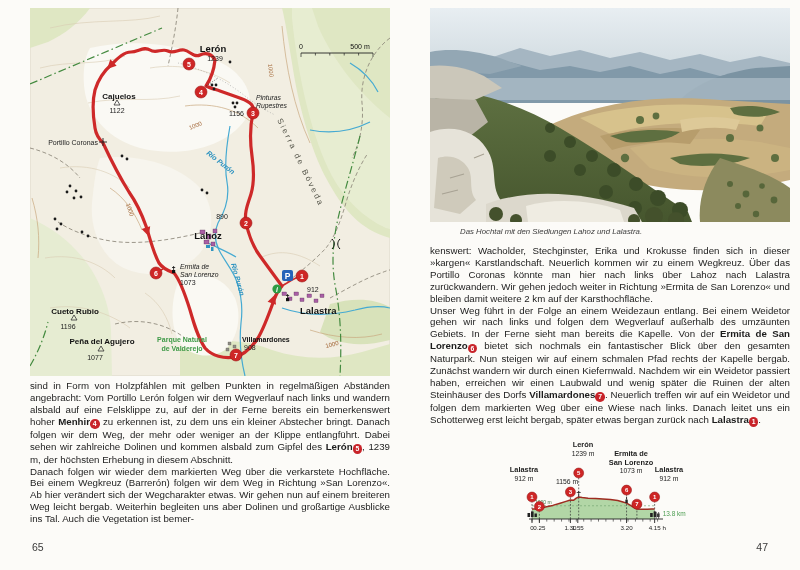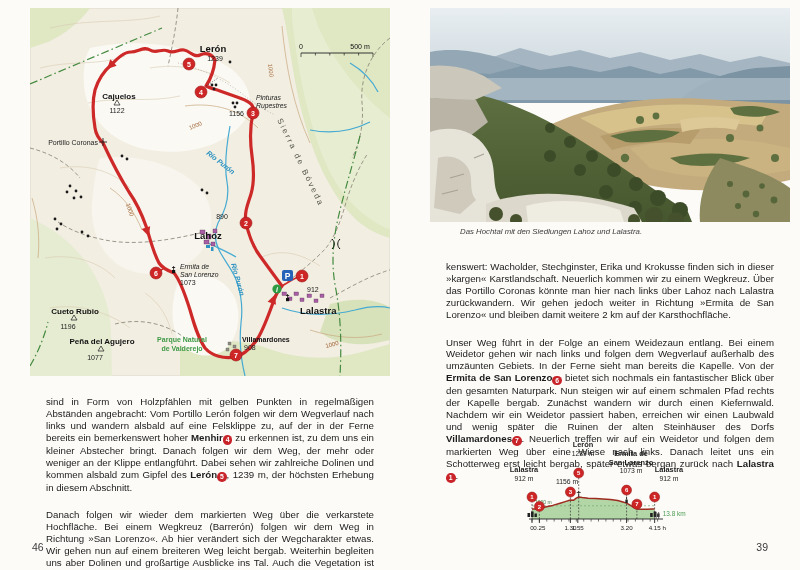--- a/index.html
+++ b/index.html
@@ -5,21 +5,21 @@
   html,body{margin:0;padding:0;background:#fff;}
   .spread{position:relative;width:800px;height:570px;background:#fcfbf8;font-family:"Liberation Sans",sans-serif;overflow:hidden;}
   .page{position:absolute;top:8px;width:360px;height:556px;}
   #page-left{left:30px;}
   #page-right{left:430px;}
   .map{position:absolute;top:0;left:0;width:360px;height:368px;margin:0;}
   .map svg,.photo svg{display:block;width:100%;height:100%;}
   .bodytext{position:absolute;left:0;width:360px;font-size:9.7px;line-height:11.9px;text-align:justify;color:#1c1c1c;}
   #left-text{top:372px;}
   #right-text{top:237px;}
-  .bodytext p{margin:16px;}
+  .bodytext p{margin:0;}
   .wpchip{display:inline-block;width:9.5px;height:9.5px;border-radius:50%;background:#c8242a;color:#fff;font-size:6.8px;font-weight:bold;line-height:9.5px;text-align:center;vertical-align:-1.5px;}
   .pagenum{position:absolute;font-size:10.5px;color:#3a3a3a;}
   #pn-left{left:2px;top:533px;}
   #pn-right{right:22px;top:533px;}
   .photo{position:absolute;top:0;left:0;width:360px;height:214px;margin:0;}
   .caption{position:absolute;top:219px;left:2px;font-size:7.8px;font-style:italic;color:#3c3c3c;margin-left:28px;}
   .profile{position:absolute;top:427px;left:0;width:360px;height:120px;}
   .profile svg{position:absolute;left:0;top:0;width:360px;height:120px;}
   .plabel{position:absolute;text-align:center;font-size:6.8px;color:#1d1d1d;line-height:8.6px;}
   .plabel .nm{font-weight:bold;font-size:7.4px;}
@@ -267,21 +267,21 @@
             <circle cx="206" cy="347" r="6"></circle>
             <text x="206" y="349.7">7</text>
           </g>
       </svg>
     </figure>
 
     <div class="bodytext" id="left-text">
         <p>sind in Form von Holzpfählen mit gelben Punkten in regelmäßigen Abständen angebracht: Vom Portillo Lerón folgen wir dem Wegverlauf nach links und wandern alsbald auf eine Felsklippe zu, auf der in der Ferne bereits ein bemerkenswert hoher <b>Menhir</b><span class="wpchip">4</span> zu erkennen ist, zu dem uns ein kleiner Abstecher bringt. Danach folgen wir dem Weg, der mehr oder weniger an der Klippe entlangführt. Dabei sehen wir zahlreiche Dolinen und kommen alsbald zum Gipfel des <b>Lerón</b><span class="wpchip">5</span>, 1239 m, der höchsten Erhebung in diesem Abschnitt.</p>
         <p>Danach folgen wir wieder dem markierten Weg über die verkarstete Hochfläche. Bei einem Wegkreuz (Barrerón) folgen wir dem Weg in Richtung »San Lorenzo«. Ab hier verändert sich der Wegcharakter etwas. Wir gehen nun auf einem breiteren Weg leicht bergab. Weiterhin begleiten uns aber Dolinen und großartige Ausblicke ins Tal. Auch die Vegetation ist bemer-</p>
       </div>
-    <div class="pagenum" id="pn-left">46</div>
+    <div class="pagenum" id="pn-left">65</div>
   </section>
 
   <section class="page" id="page-right">
 
     <figure class="photo">
       <svg viewBox="0 0 360 214" preserveAspectRatio="none">
         <defs>
           <linearGradient id="sky" x1="0" y1="0" x2="0" y2="1">
             <stop offset="0" stop-color="#e8eef2"></stop>
               <stop offset="1" stop-color="#c6d2d8"></stop>
@@ -450,15 +450,15 @@
           <text x="148.689" y="40.1991" font-size="6" fill="#fff" font-weight="bold" text-anchor="middle">5</text>
           <circle cx="196.56" cy="55.091300000000004" r="5" fill="#ce2626" stroke="#8e1414" stroke-width="0.5"></circle>
           <text x="196.56" y="57.29130000000001" font-size="6" fill="#fff" font-weight="bold" text-anchor="middle">6</text>
           <circle cx="206.9025" cy="69.1468" r="5" fill="#ce2626" stroke="#8e1414" stroke-width="0.5"></circle>
           <text x="206.9025" y="71.3468" font-size="6" fill="#fff" font-weight="bold" text-anchor="middle">7</text>
           <circle cx="224.6325" cy="62" r="5" fill="#ce2626" stroke="#8e1414" stroke-width="0.5"></circle>
           <text x="224.6325" y="64.2" font-size="6" fill="#fff" font-weight="bold" text-anchor="middle">1</text>
         </svg>
     </div>
 
-    <div class="pagenum" id="pn-right">39</div>
+    <div class="pagenum" id="pn-right">47</div>
   </section>
 </div>
 
 </body></html>

